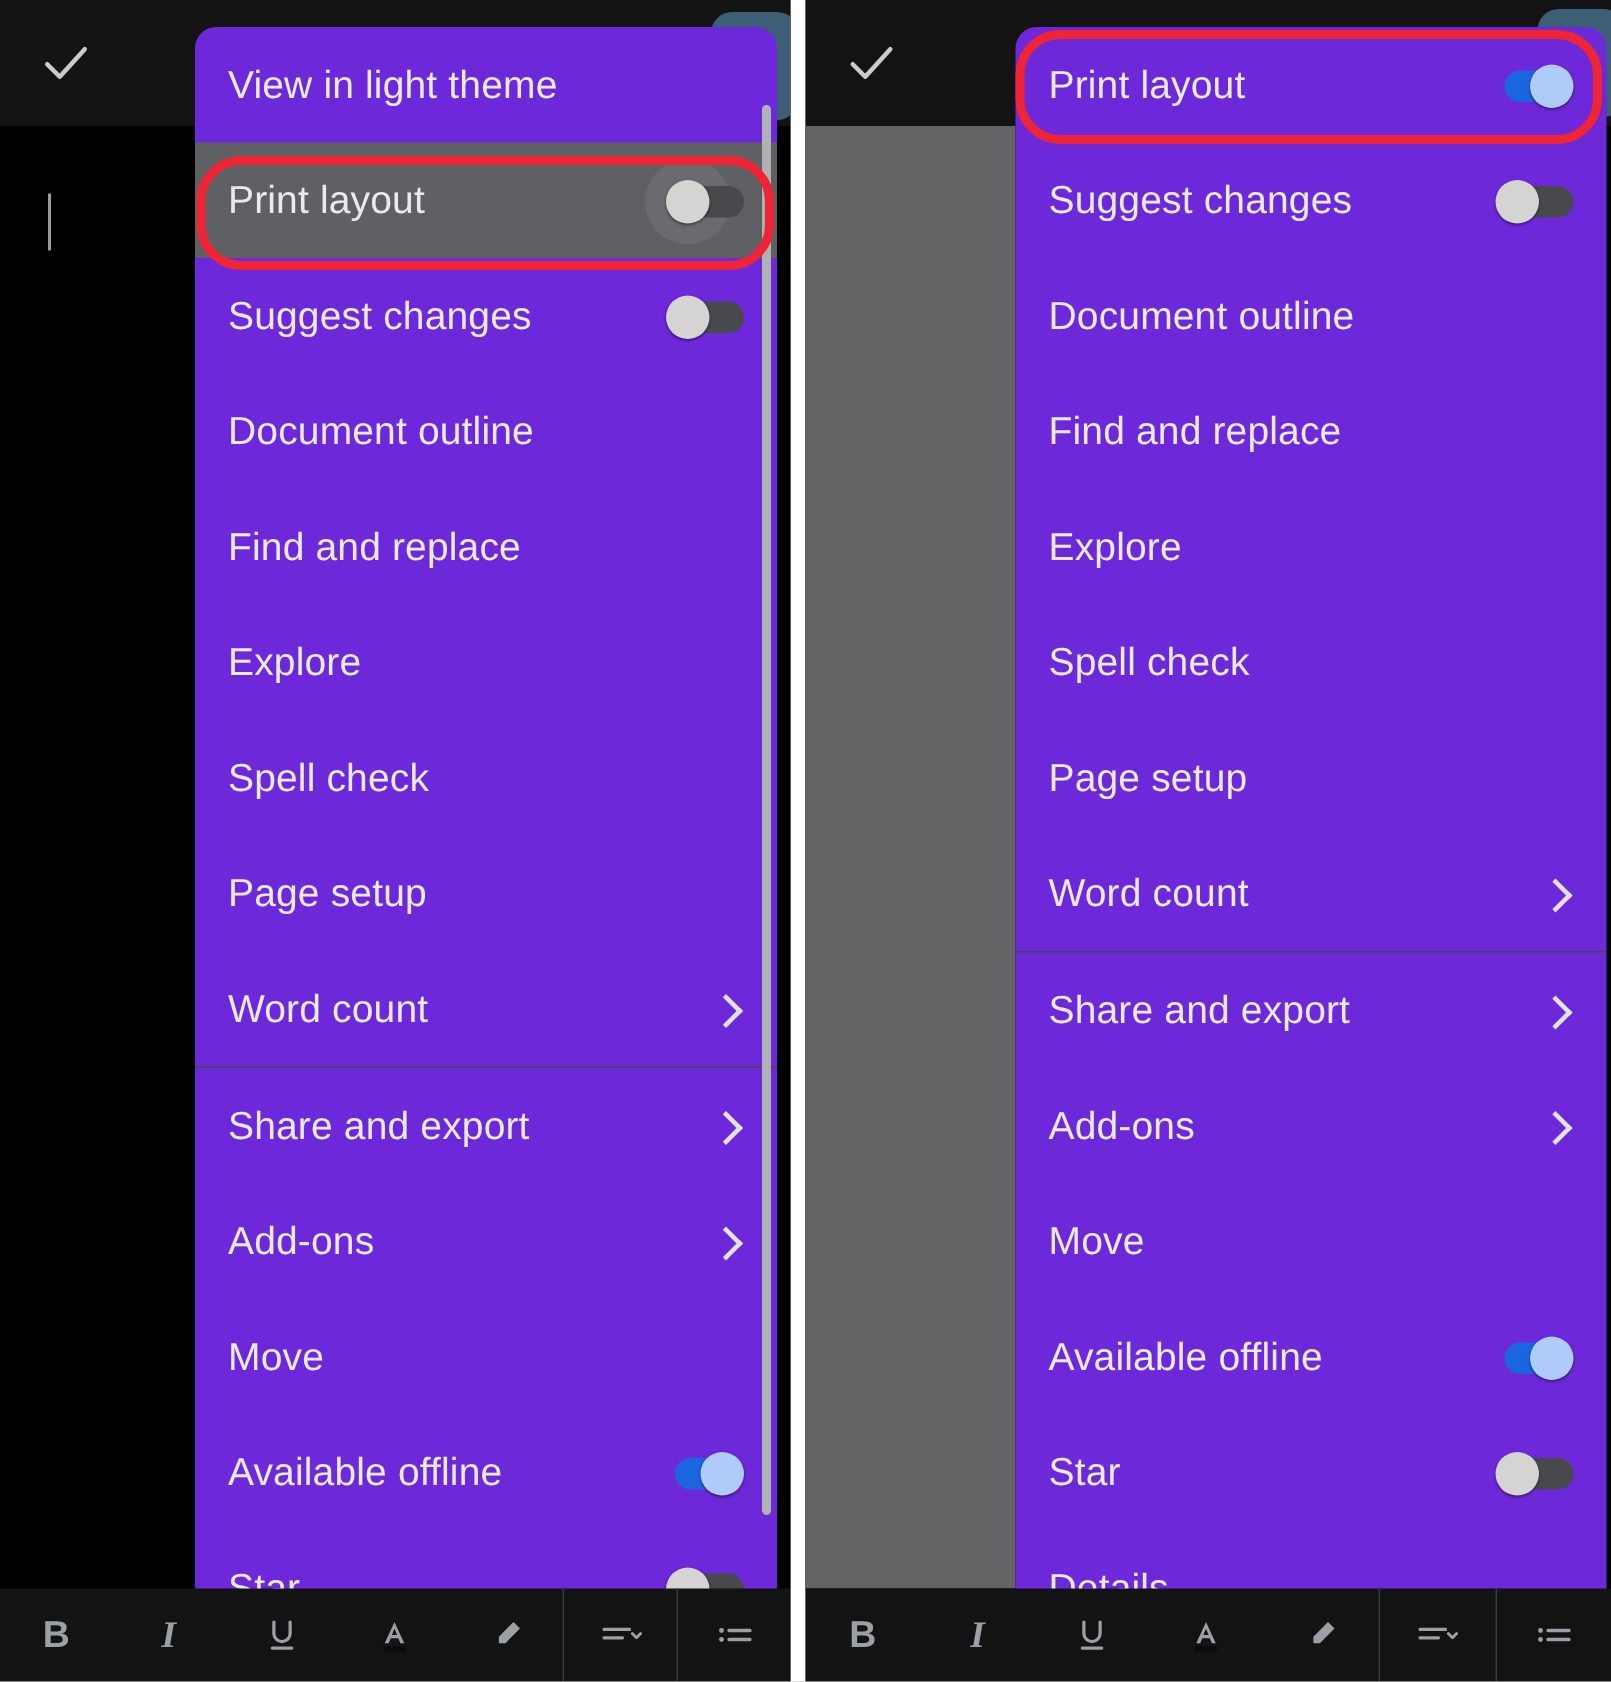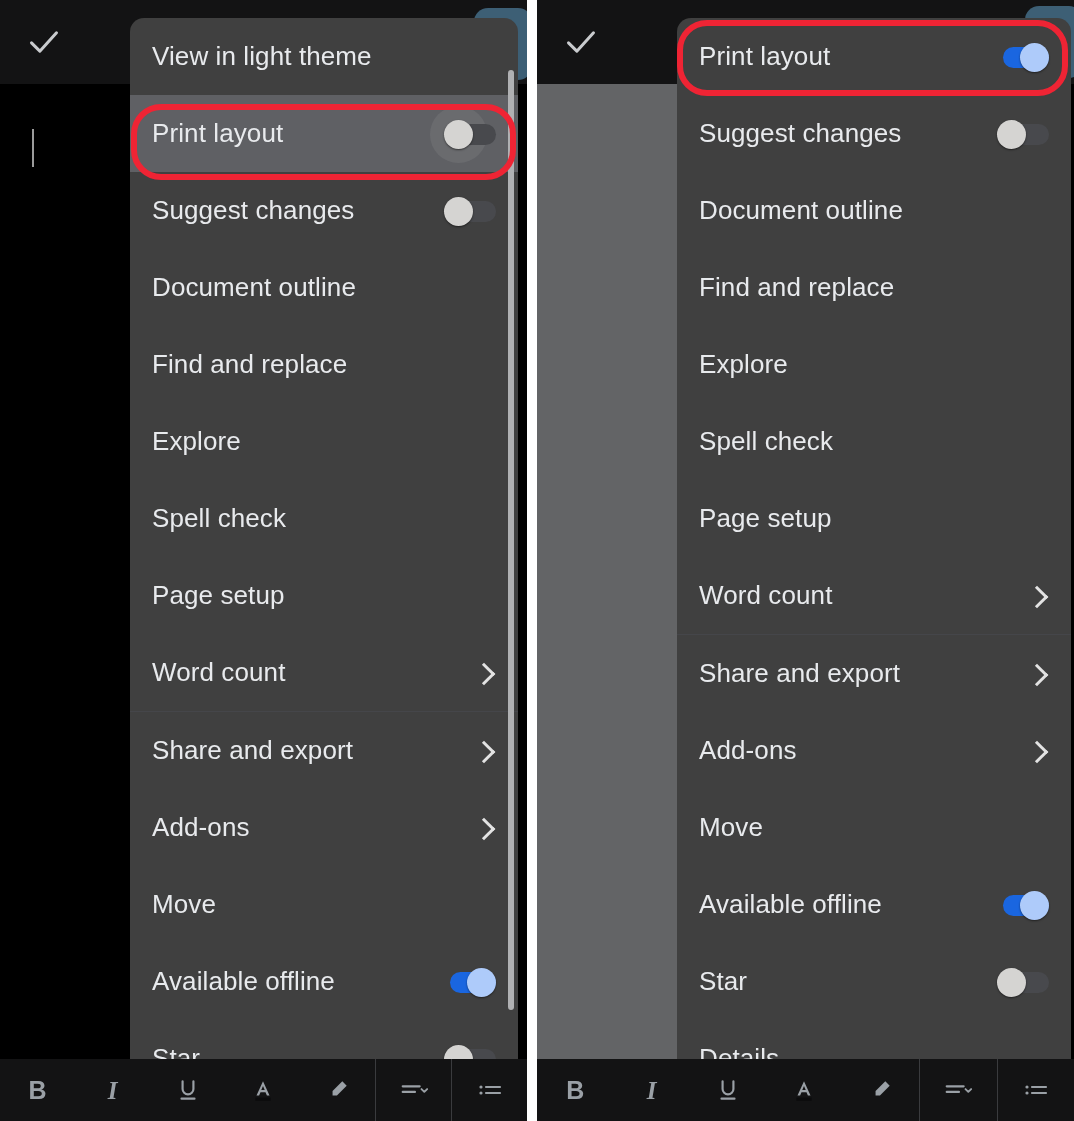--- a/index.html
+++ b/index.html
@@ -75,21 +75,21 @@
   .tb-glyph {
     font-size: 25px; font-weight: 700; color: #9aa0a6;
     line-height: 1;
   }
   .tb-glyph.ital { font-style: italic; font-family: "Liberation Serif", serif; }
 
   
   .menu {
     position: absolute;
     top: 18px;
-    background: #404040;
+    background: #6d28d9;
     border-radius: 14px;
     color: #e8eaed;
     overflow: hidden;
   }
   .menu-left  { left: 130px;  width: 388px; }
   .panel-right .menu { left: 140px; width: 394px; }
 
   .menu-item {
     position: relative;
     display: flex; align-items: center;

